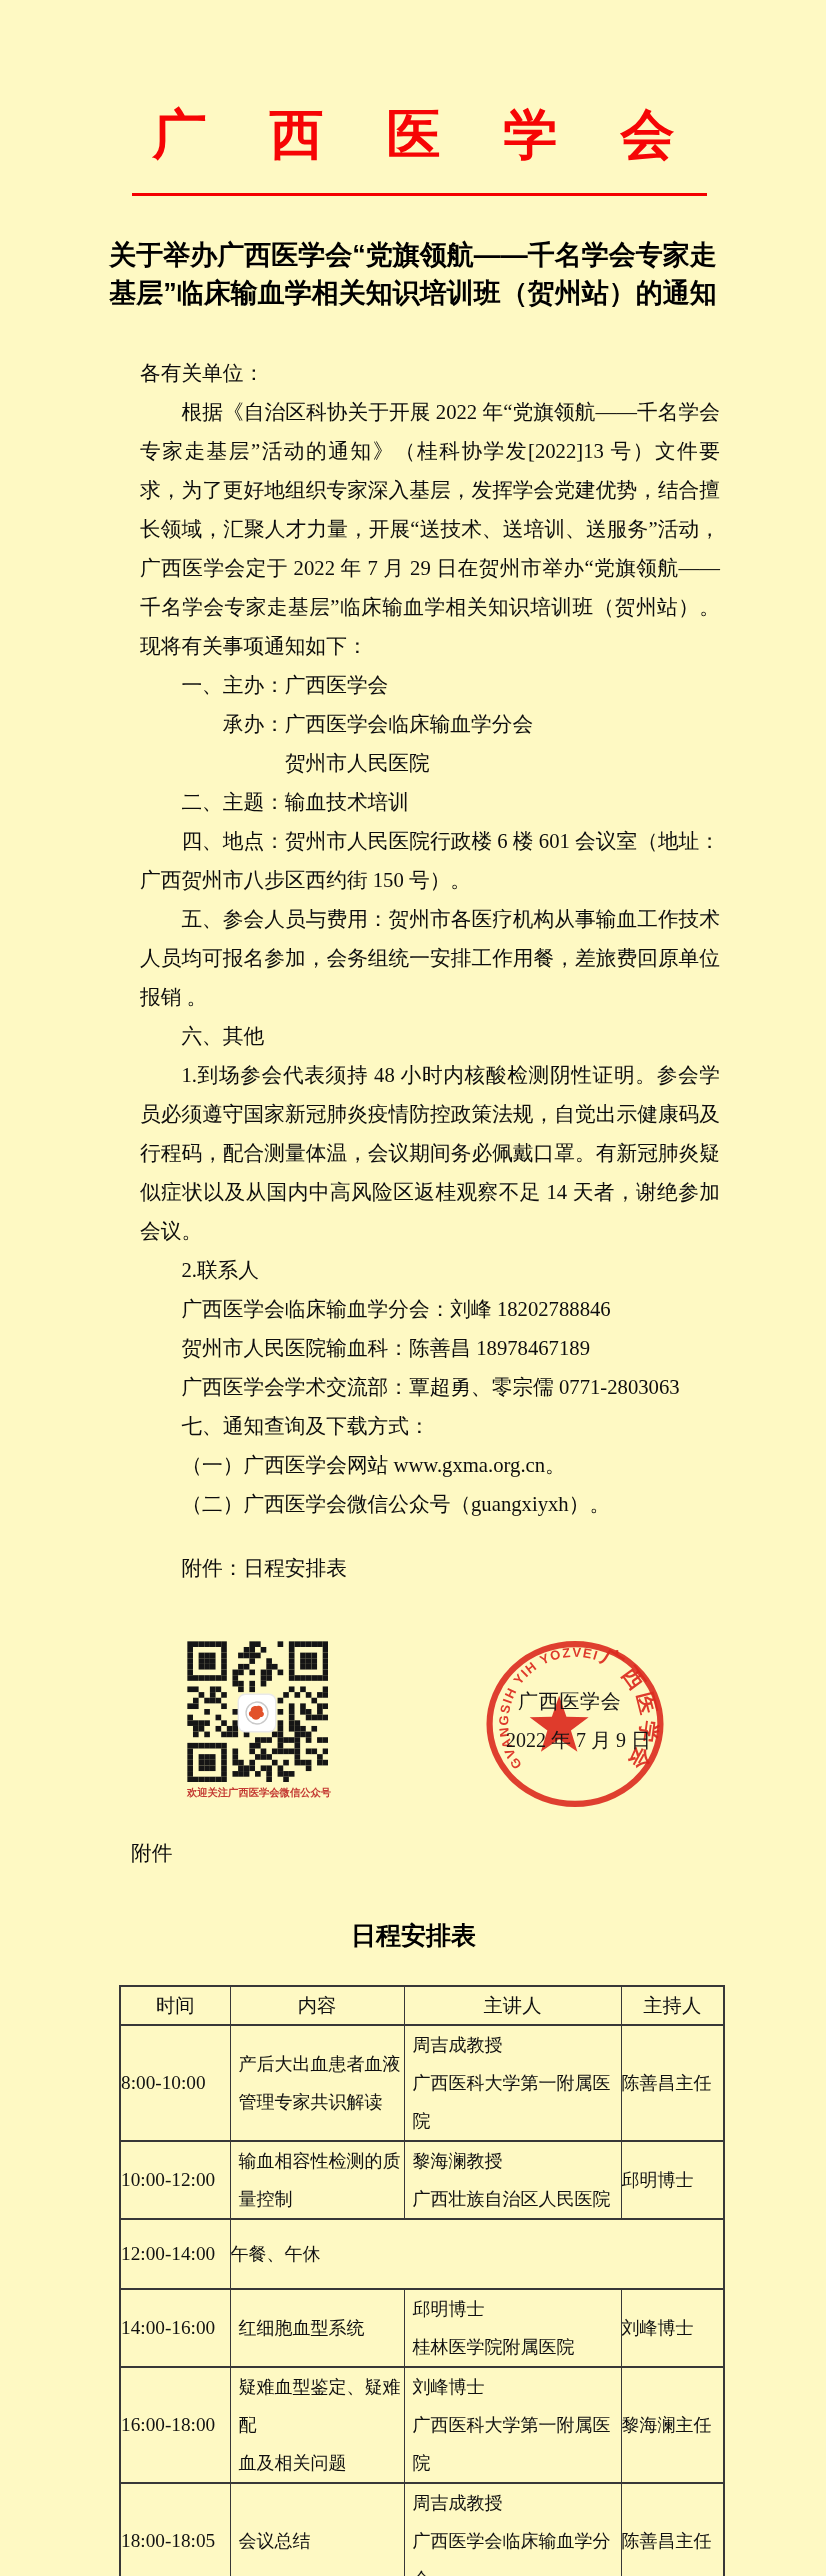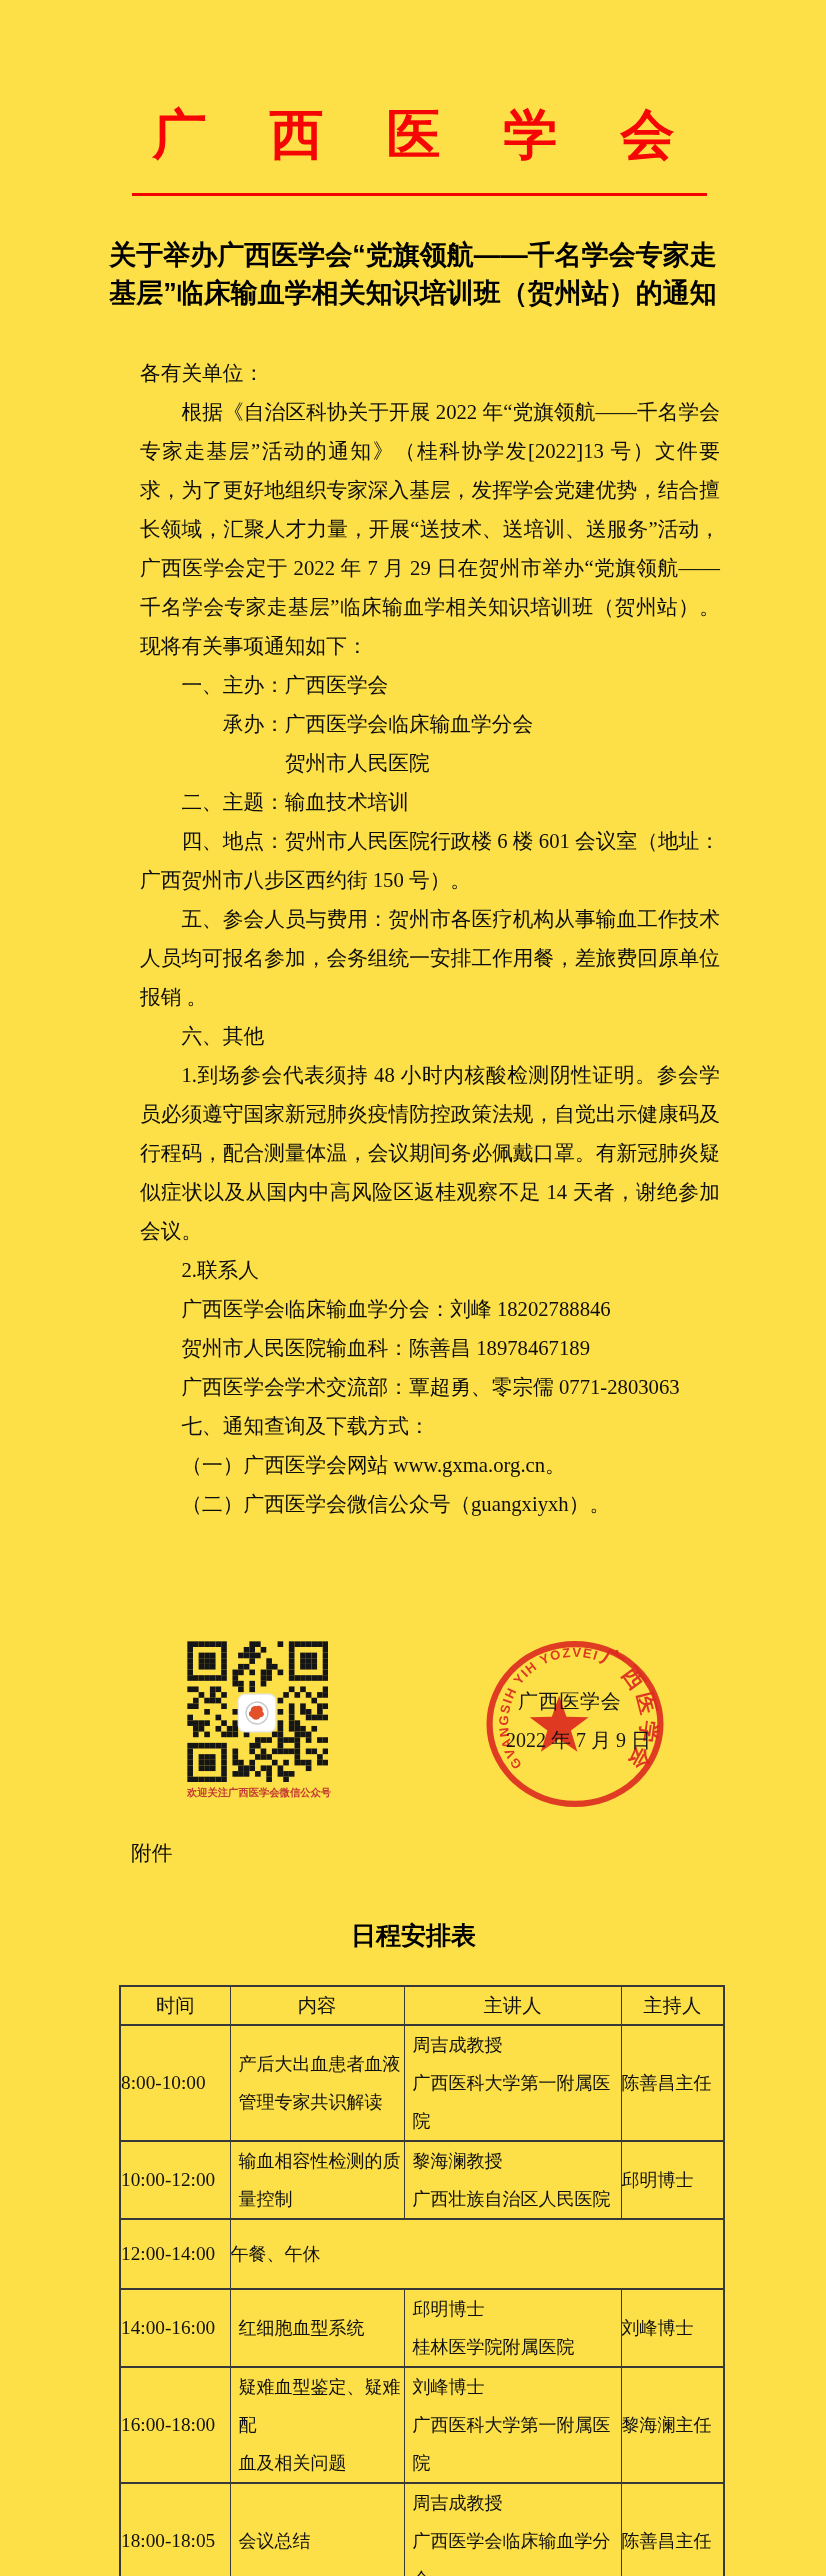--- a/index.html
+++ b/index.html
@@ -1,16 +1,16 @@
 <!DOCTYPE html>
 <html style="font-size:11px"><head>
 <meta charset="utf-8">
 <style>
   html,body{margin:0;padding:0;background:#fff;}
-  #page{position:relative;width:827px;height:2576px;background:#fde047;overflow:hidden;
+  #page{position:relative;width:827px;height:2576px;background:#fef9c3;overflow:hidden;
         font-family:"Liberation Serif","DejaVu Serif",serif;color:#101010;}
 
   
   .org-title{position:absolute;top:108px;left:0;width:100%;box-sizing:border-box;padding-left:63px;
              text-align:center;font-size:54px;line-height:54px;letter-spacing:63px;
              color:#f60505;white-space:nowrap;font-weight:600;}
   .red-rule{position:absolute;top:193px;left:132px;width:575px;height:3.4px;background:#f40000;}
 
   
   .doc-title{position:absolute;top:236px;left:41px;width:744px;text-align:center;
@@ -83,20 +83,21 @@
     <p class="ind2">五、参会人员与费用：贺州市各医疗机构从事输血工作技术人员均可报名参加，会务组统一安排工作用餐，差旅费回原单位报销 。</p>
     <p class="ind2">六、其他</p>
     <p class="ind2">1.到场参会代表须持 48 小时内核酸检测阴性证明。参会学员必须遵守国家新冠肺炎疫情防控政策法规，自觉出示健康码及行程码，配合测量体温，会议期间务必佩戴口罩。有新冠肺炎疑似症状以及从国内中高风险区返桂观察不足 14 天者，谢绝参加会议。</p>
     <p class="ind2">2.联系人</p>
     <p class="ind2">广西医学会临床输血学分会：刘峰 18202788846</p>
     <p class="ind2">贺州市人民医院输血科：陈善昌 18978467189</p>
     <p class="ind2">广西医学会学术交流部：覃超勇、零宗儒 0771-2803063</p>
     <p class="ind2">七、通知查询及下载方式：</p>
     <p class="ind2">（一）广西医学会网站 www.gxma.org.cn。</p>
     <p class="ind2">（二）广西医学会微信公众号（guangxiyxh）。</p>
+    <p class="ind2 attach-note">附件：日程安排表</p>
   </div>
 
   <div class="qr-wrap">
     <svg id="qr-svg" width="141" height="141" viewBox="0 0 205 205" xmlns="http://www.w3.org/2000/svg">
         <rect x="0.5" y="0.5" width="8.2" height="8.2" fill="#151515"></rect>
         <rect x="8.7" y="0.5" width="8.2" height="8.2" fill="#151515"></rect>
         <rect x="16.9" y="0.5" width="8.2" height="8.2" fill="#151515"></rect>
         <rect x="25.1" y="0.5" width="8.2" height="8.2" fill="#151515"></rect>
         <rect x="33.3" y="0.5" width="8.2" height="8.2" fill="#151515"></rect>
         <rect x="41.5" y="0.5" width="8.2" height="8.2" fill="#151515"></rect>

